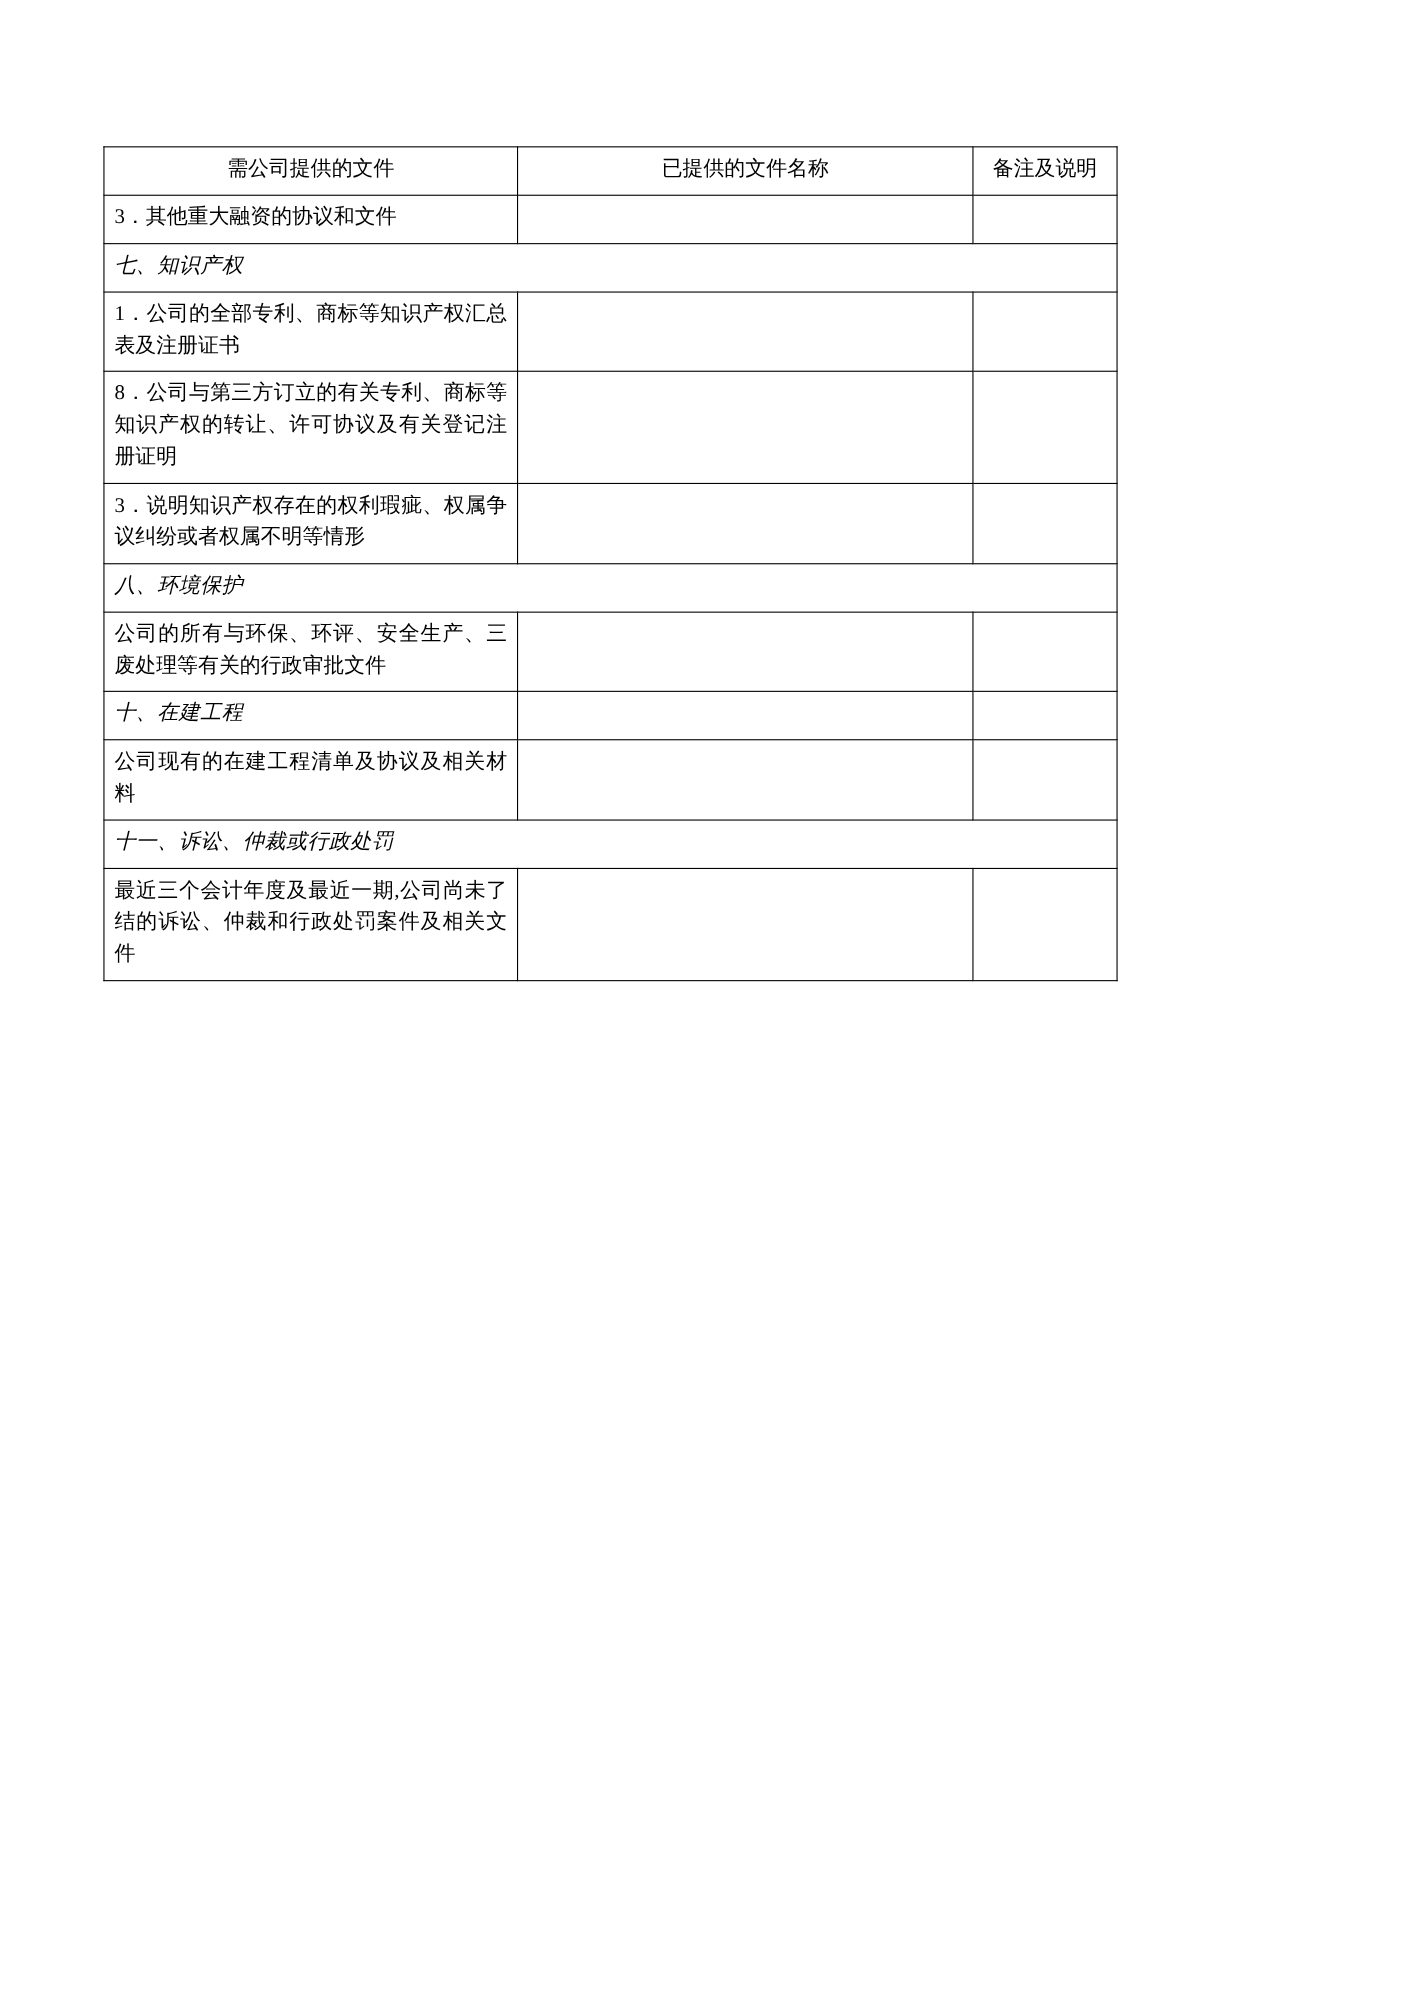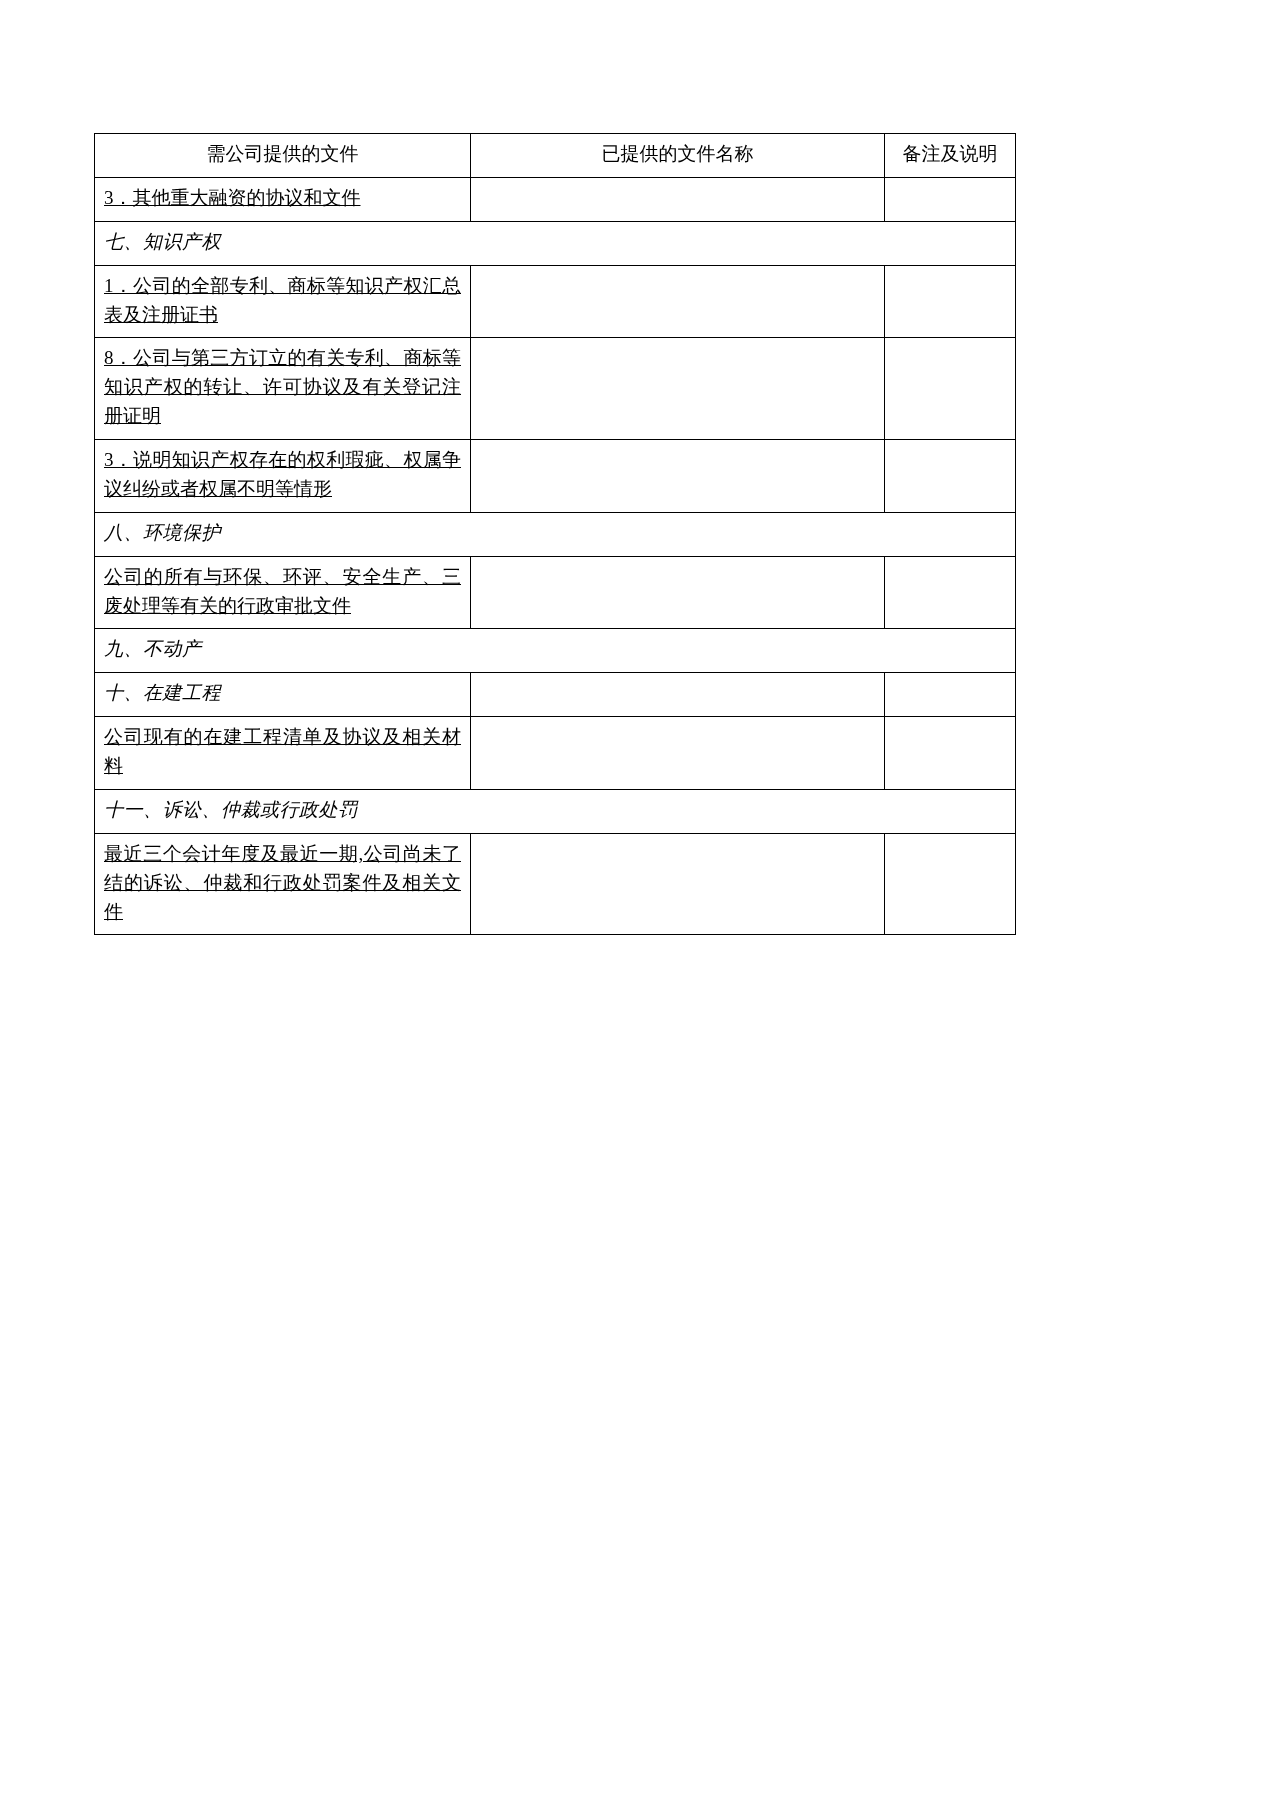--- a/index.html
+++ b/index.html
@@ -54,21 +54,20 @@
     font-size: 20.5px;
     padding-left: 14px;
     padding-top: 8px;
     padding-bottom: 9px;
     letter-spacing: 0.5px;
     font-style: italic;
   }
   .item-cell {
     text-align: justify;
     text-justify: inter-ideograph;
-    text-decoration: underline;
   }
   .blank {
     padding: 0;
   }
 </style>
 </head>
 <body>
 
 <div class="page">
   <table class="doc-table">
@@ -117,23 +116,20 @@
       <tr>
         <td class="section-cell" colspan="3">八、环境保护</td>
       </tr>
 
       <tr>
         <td class="item-cell">公司的所有与环保、环评、安全生产、三废处理等有关的行政审批文件</td>
         <td class="blank"></td>
         <td class="blank"></td>
       </tr>
 
-      <tr>
-        <td class="section-cell" colspan="3">九、不动产</td>
-      </tr>
 
 
 
       <tr>
         <td class="section-cell">十、在建工程</td>
         <td class="blank"></td>
         <td class="blank"></td>
       </tr>
 
       <tr>

